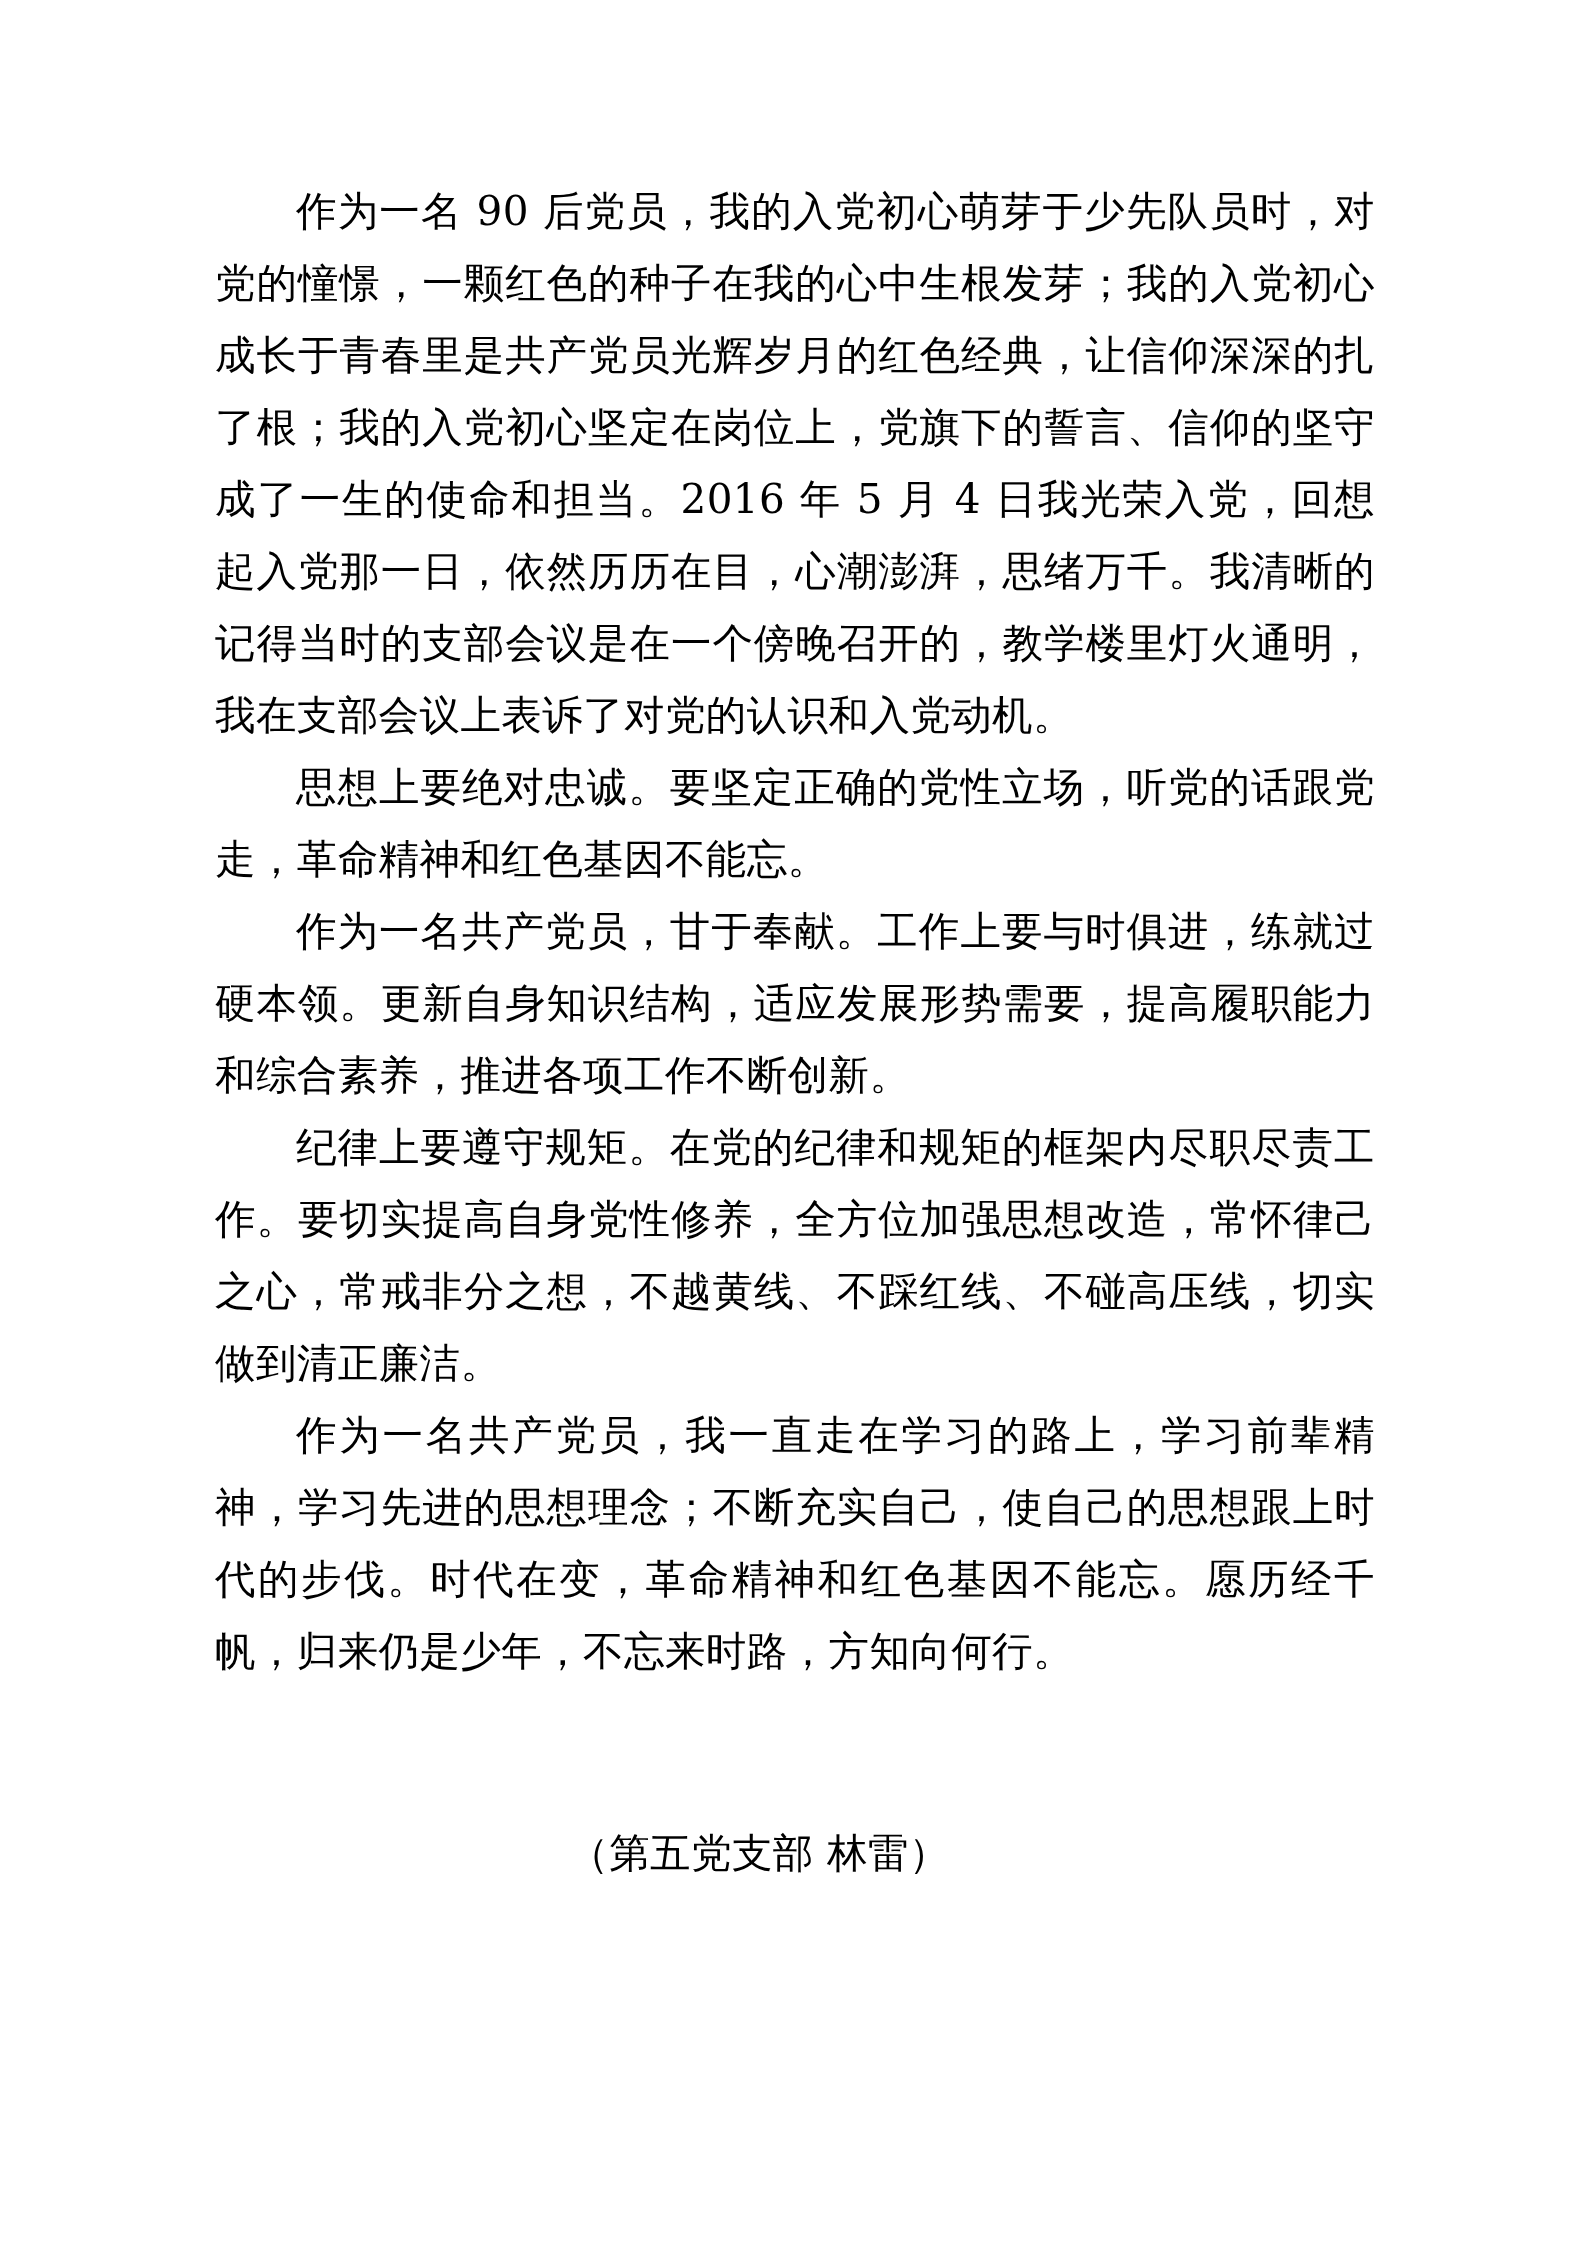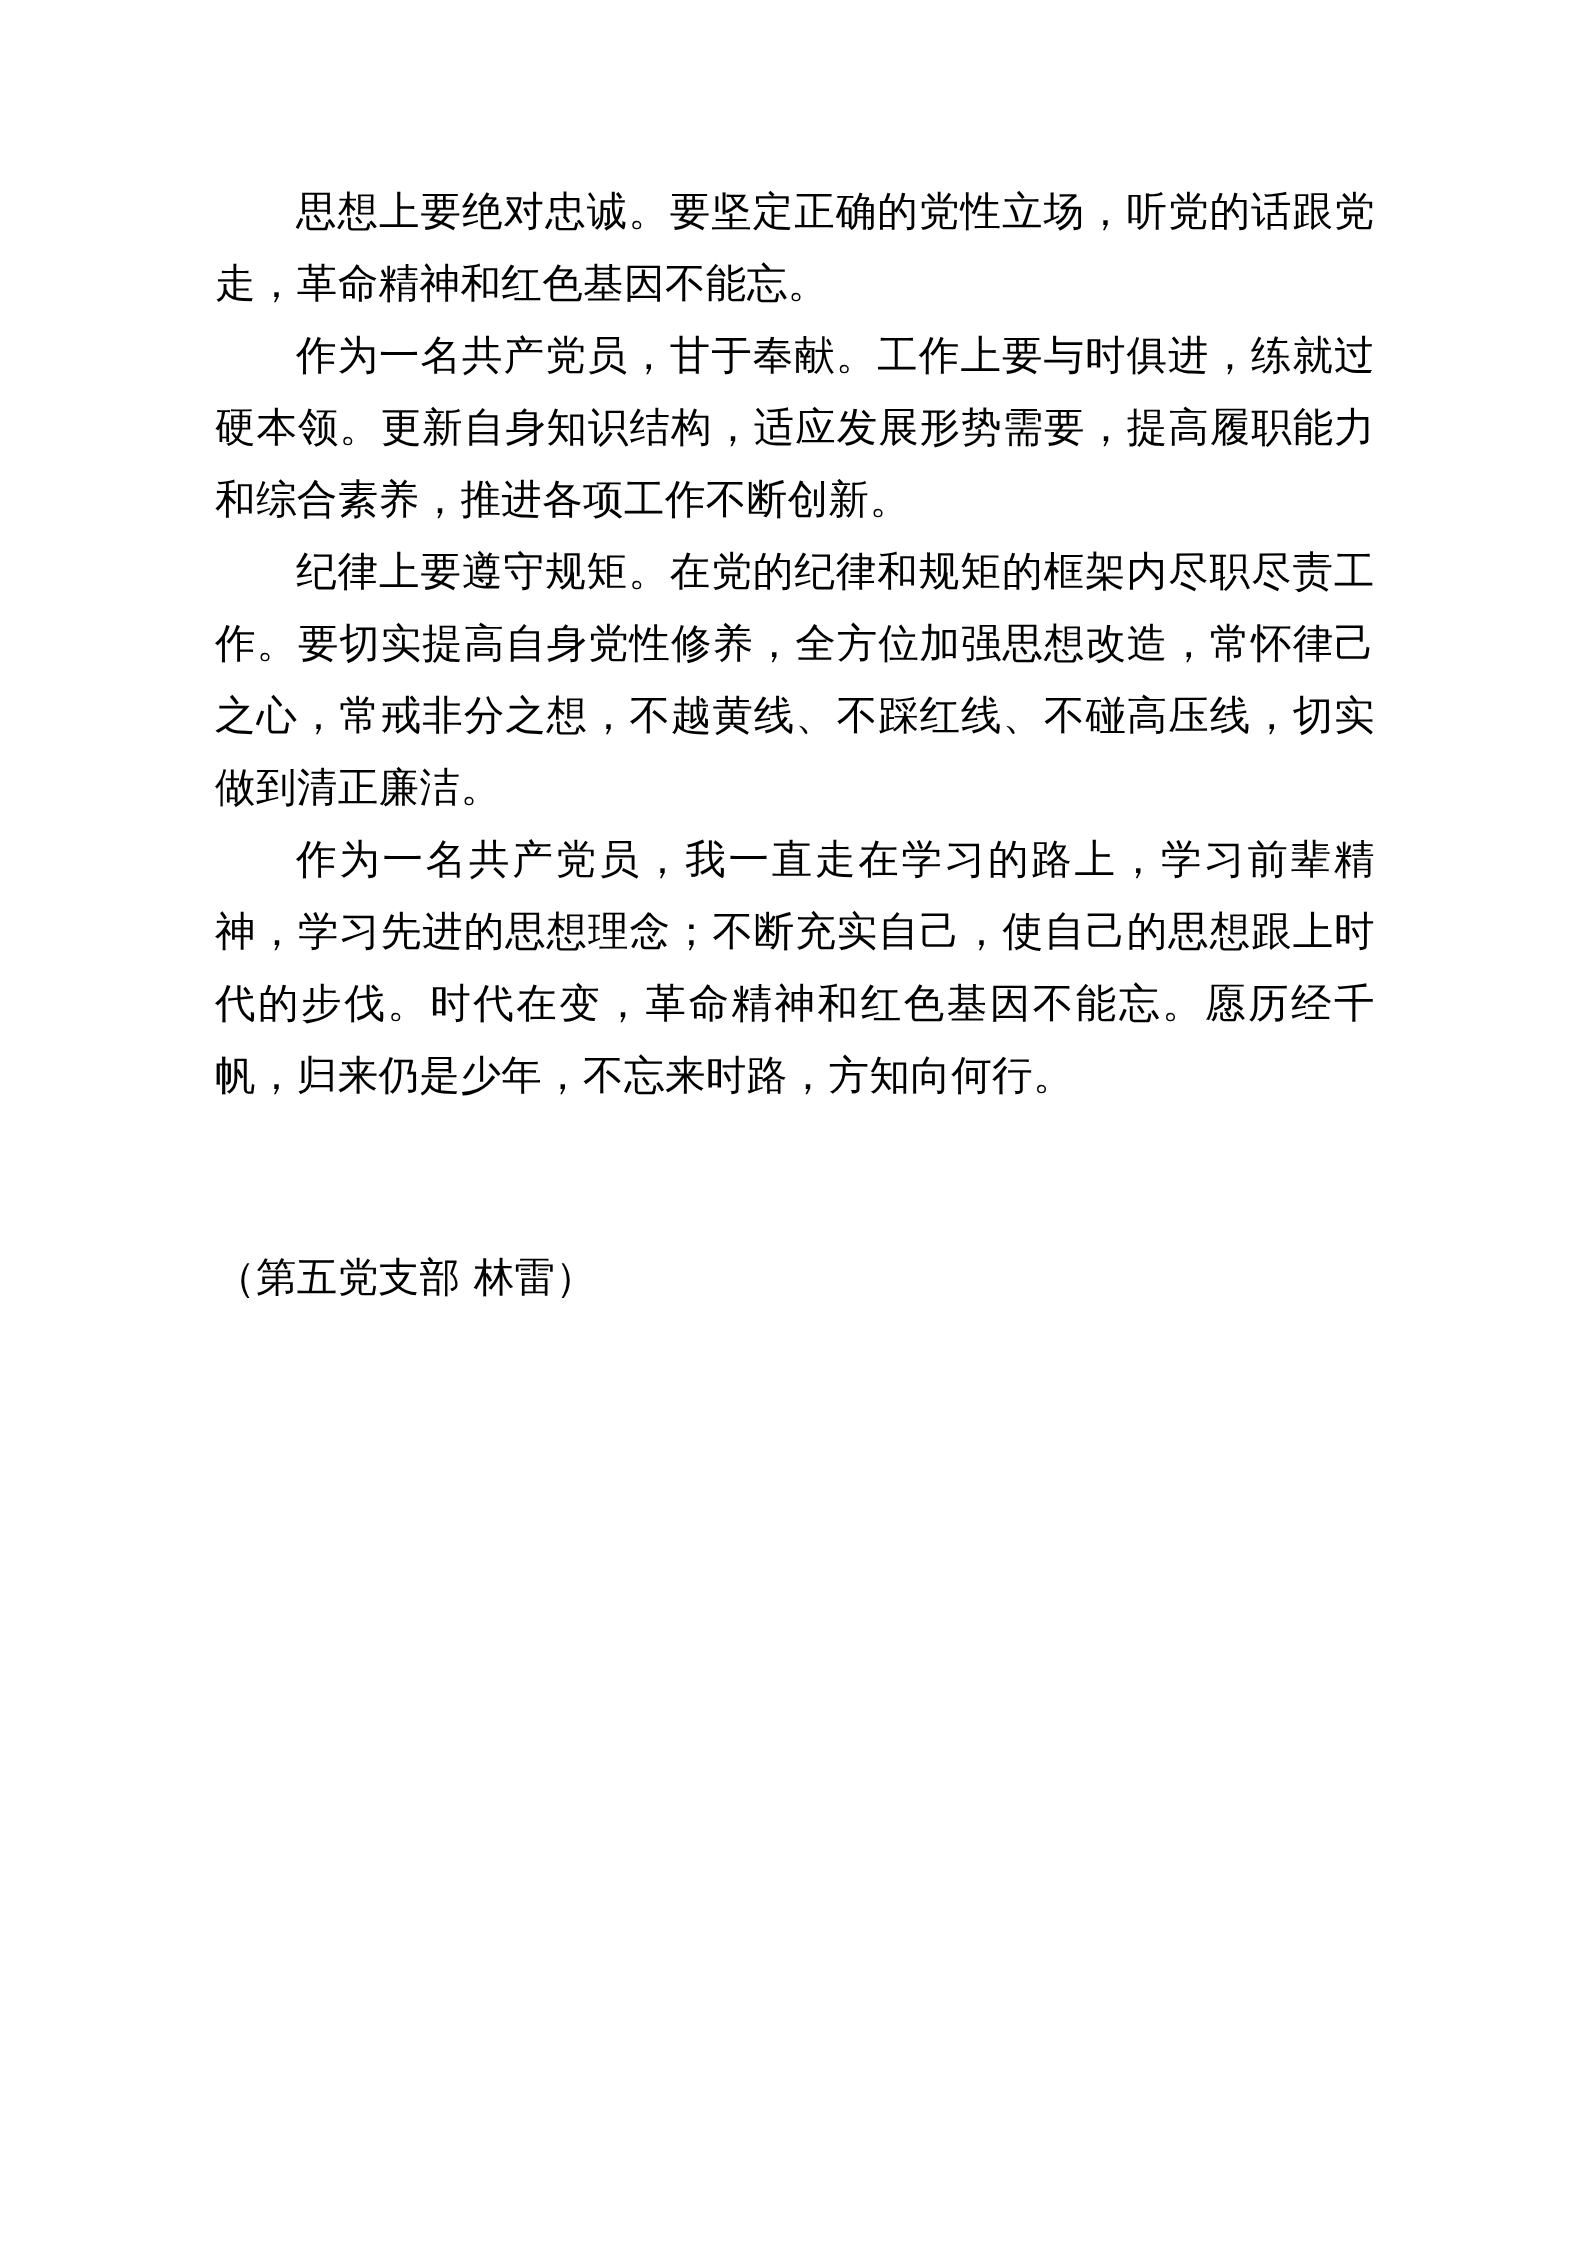--- a/index.html
+++ b/index.html
@@ -35,29 +35,30 @@
     text-justify: inter-ideograph;
     letter-spacing: 0.4px;
     text-indent: 81px;
     margin: 0 0 0 0;
     word-break: break-all;
   }
   .signature {
     margin-top: 130px;
     font-size: 40.5px;
     line-height: 72px;
-    text-align: left;
+    text-align: center;
     padding-right: 72px;
     letter-spacing: 0.4px;
   }
 </style>
 </head>
 <body>
 
 <div class="page">
   <div class="doc-body">
+    <p class="para">作为一名 90 后党员，我的入党初心萌芽于少先队员时，对党的憧憬，一颗红色的种子在我的心中生根发芽；我的入党初心成长于青春里是共产党员光辉岁月的红色经典，让信仰深深的扎了根；我的入党初心坚定在岗位上，党旗下的誓言、信仰的坚守成了一生的使命和担当。2016 年 5 月 4 日我光荣入党，回想起入党那一日，依然历历在目，心潮澎湃，思绪万千。我清晰的记得当时的支部会议是在一个傍晚召开的，教学楼里灯火通明，我在支部会议上表诉了对党的认识和入党动机。</p>
     <p class="para">思想上要绝对忠诚。要坚定正确的党性立场，听党的话跟党走，革命精神和红色基因不能忘。</p>
     <p class="para">作为一名共产党员，甘于奉献。工作上要与时俱进，练就过硬本领。更新自身知识结构，适应发展形势需要，提高履职能力和综合素养，推进各项工作不断创新。</p>
     <p class="para">纪律上要遵守规矩。在党的纪律和规矩的框架内尽职尽责工作。要切实提高自身党性修养，全方位加强思想改造，常怀律己之心，常戒非分之想，不越黄线、不踩红线、不碰高压线，切实做到清正廉洁。</p>
     <p class="para">作为一名共产党员，我一直走在学习的路上，学习前辈精神，学习先进的思想理念；不断充实自己，使自己的思想跟上时代的步伐。时代在变，革命精神和红色基因不能忘。愿历经千帆，归来仍是少年，不忘来时路，方知向何行。</p>
     <div class="signature">（第五党支部  林雷）</div>
   </div>
 </div>
 
 </body></html>

